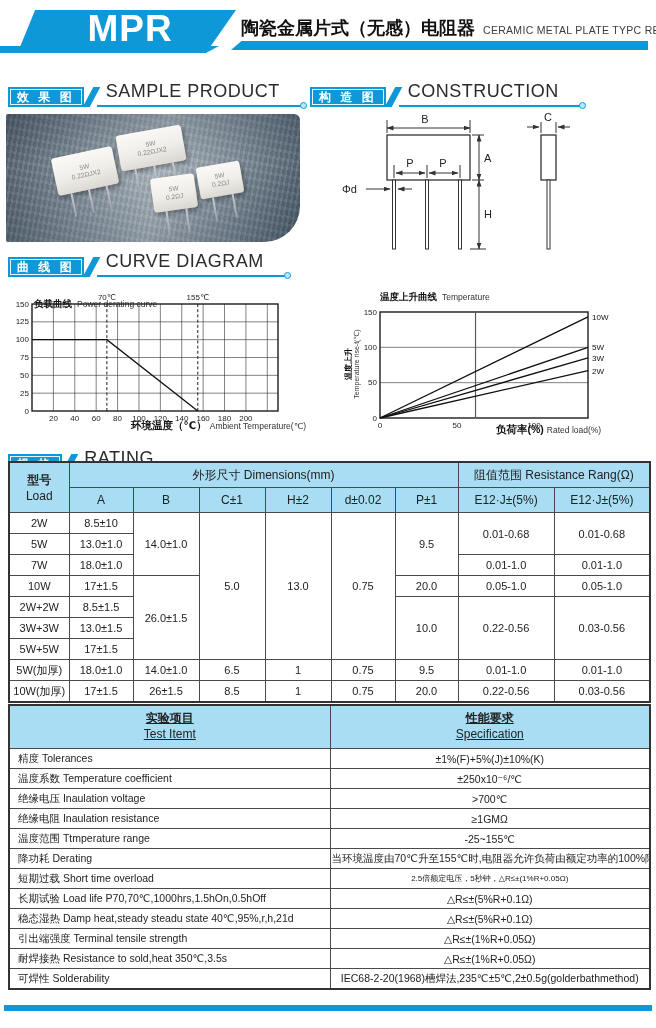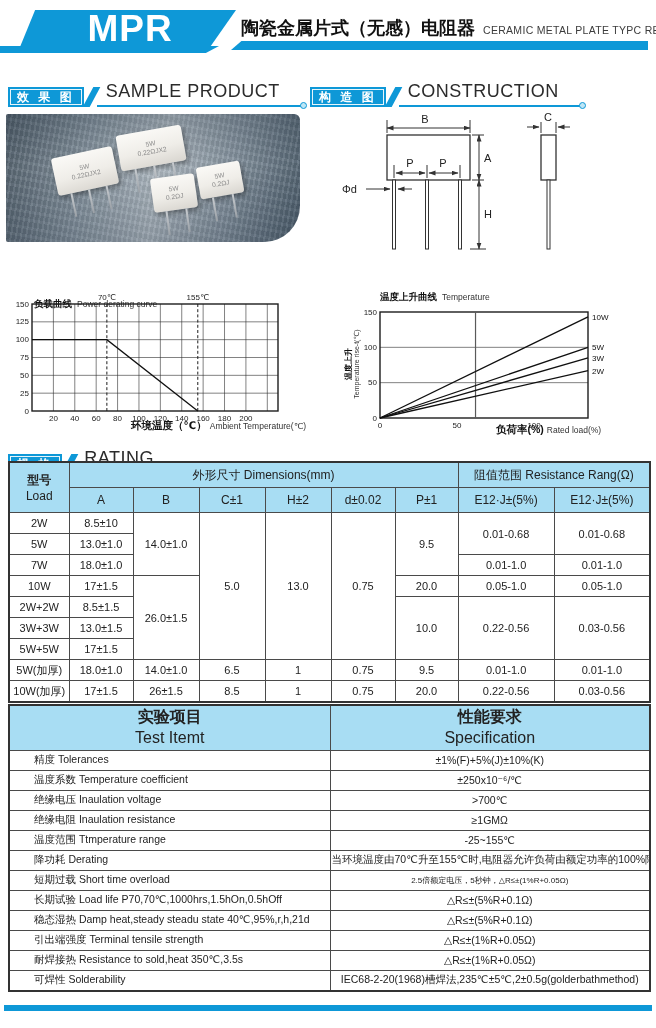--- a/index.html
+++ b/index.html
@@ -73,25 +73,25 @@
 
   
   table{border-collapse:collapse;table-layout:fixed;position:absolute;background:#fff;}
   th,td{border:1px solid #4a4a4a;text-align:center;vertical-align:middle;overflow:hidden;}
   .rating{left:8px;top:461px;width:641px;border:2px solid #333;font-size:11px;}
   .rating th{background:#a8ddf3;font-weight:normal;height:22px;font-size:12px;}
   .rating th .zh{font-weight:bold;}
   .rating td{height:18px;}
   .rating .thick-top td{border-top:1.5px solid #333;}
   .perf{left:8px;top:704px;width:641px;border:2px solid #333;font-size:10.5px;}
-  .perf th{background:#a8ddf3;height:40px;font-size:16px;line-height:1.3;}
+  .perf th{background:#a8ddf3;height:40px;font-size:12px;line-height:1.3;text-decoration:underline;}
   .perf th .zh{font-weight:bold;}
   .perf th .en{font-weight:normal;}
   .perf td{height:17px;white-space:nowrap;}
-  .perf td.item{text-align:left;padding-left:24px;}
+  .perf td.item{text-align:left;padding-left:8px;}
   .perf tbody tr:nth-child(7) td.spec{font-size:8px;}
   .perf tbody tr:nth-child(13) td.spec{font-size:9.5px;}
 
   .footer-bar{position:absolute;left:4px;top:1005px;width:648px;height:6px;background:#0e98d7;}
 </style>
 </head>
 <body>
 
 <div class="page">
 
@@ -107,20 +107,25 @@
 
   <div class="sec-head" style="left:8px;top:85px;">
     <span class="sec-tag"><span>效 果 图</span></span>
     <span class="sec-slash"></span>
     <span class="sec-en-wrap"><span class="sec-en">SAMPLE PRODUCT</span><span class="sec-dot"></span></span>
   </div>
   <div class="sec-head" style="left:310px;top:85px;">
     <span class="sec-tag"><span>构 造 图</span></span>
     <span class="sec-slash"></span>
     <span class="sec-en-wrap"><span class="sec-en">CONSTRUCTION</span><span class="sec-dot"></span></span>
+  </div>
+  <div class="sec-head" style="left:8px;top:255px;">
+    <span class="sec-tag"><span>曲 线 图</span></span>
+    <span class="sec-slash"></span>
+    <span class="sec-en-wrap"><span class="sec-en">CURVE DIAGRAM</span><span class="sec-dot"></span></span>
   </div>
   <div class="sec-head" style="left:8px;top:452px;">
     <span class="sec-tag"><span>规 格</span></span>
     <span class="sec-slash"></span>
     <span class="sec-en-wrap"><span class="sec-en">RATING</span><span class="sec-dot"></span></span>
   </div>
   <div class="sec-head" style="left:8px;top:677px;">
     <span class="sec-tag"><span>性 能</span></span>
     <span class="sec-slash"></span>
     <span class="sec-en-wrap"><span class="sec-en">PERFORMANCF</span><span class="sec-dot"></span></span>

